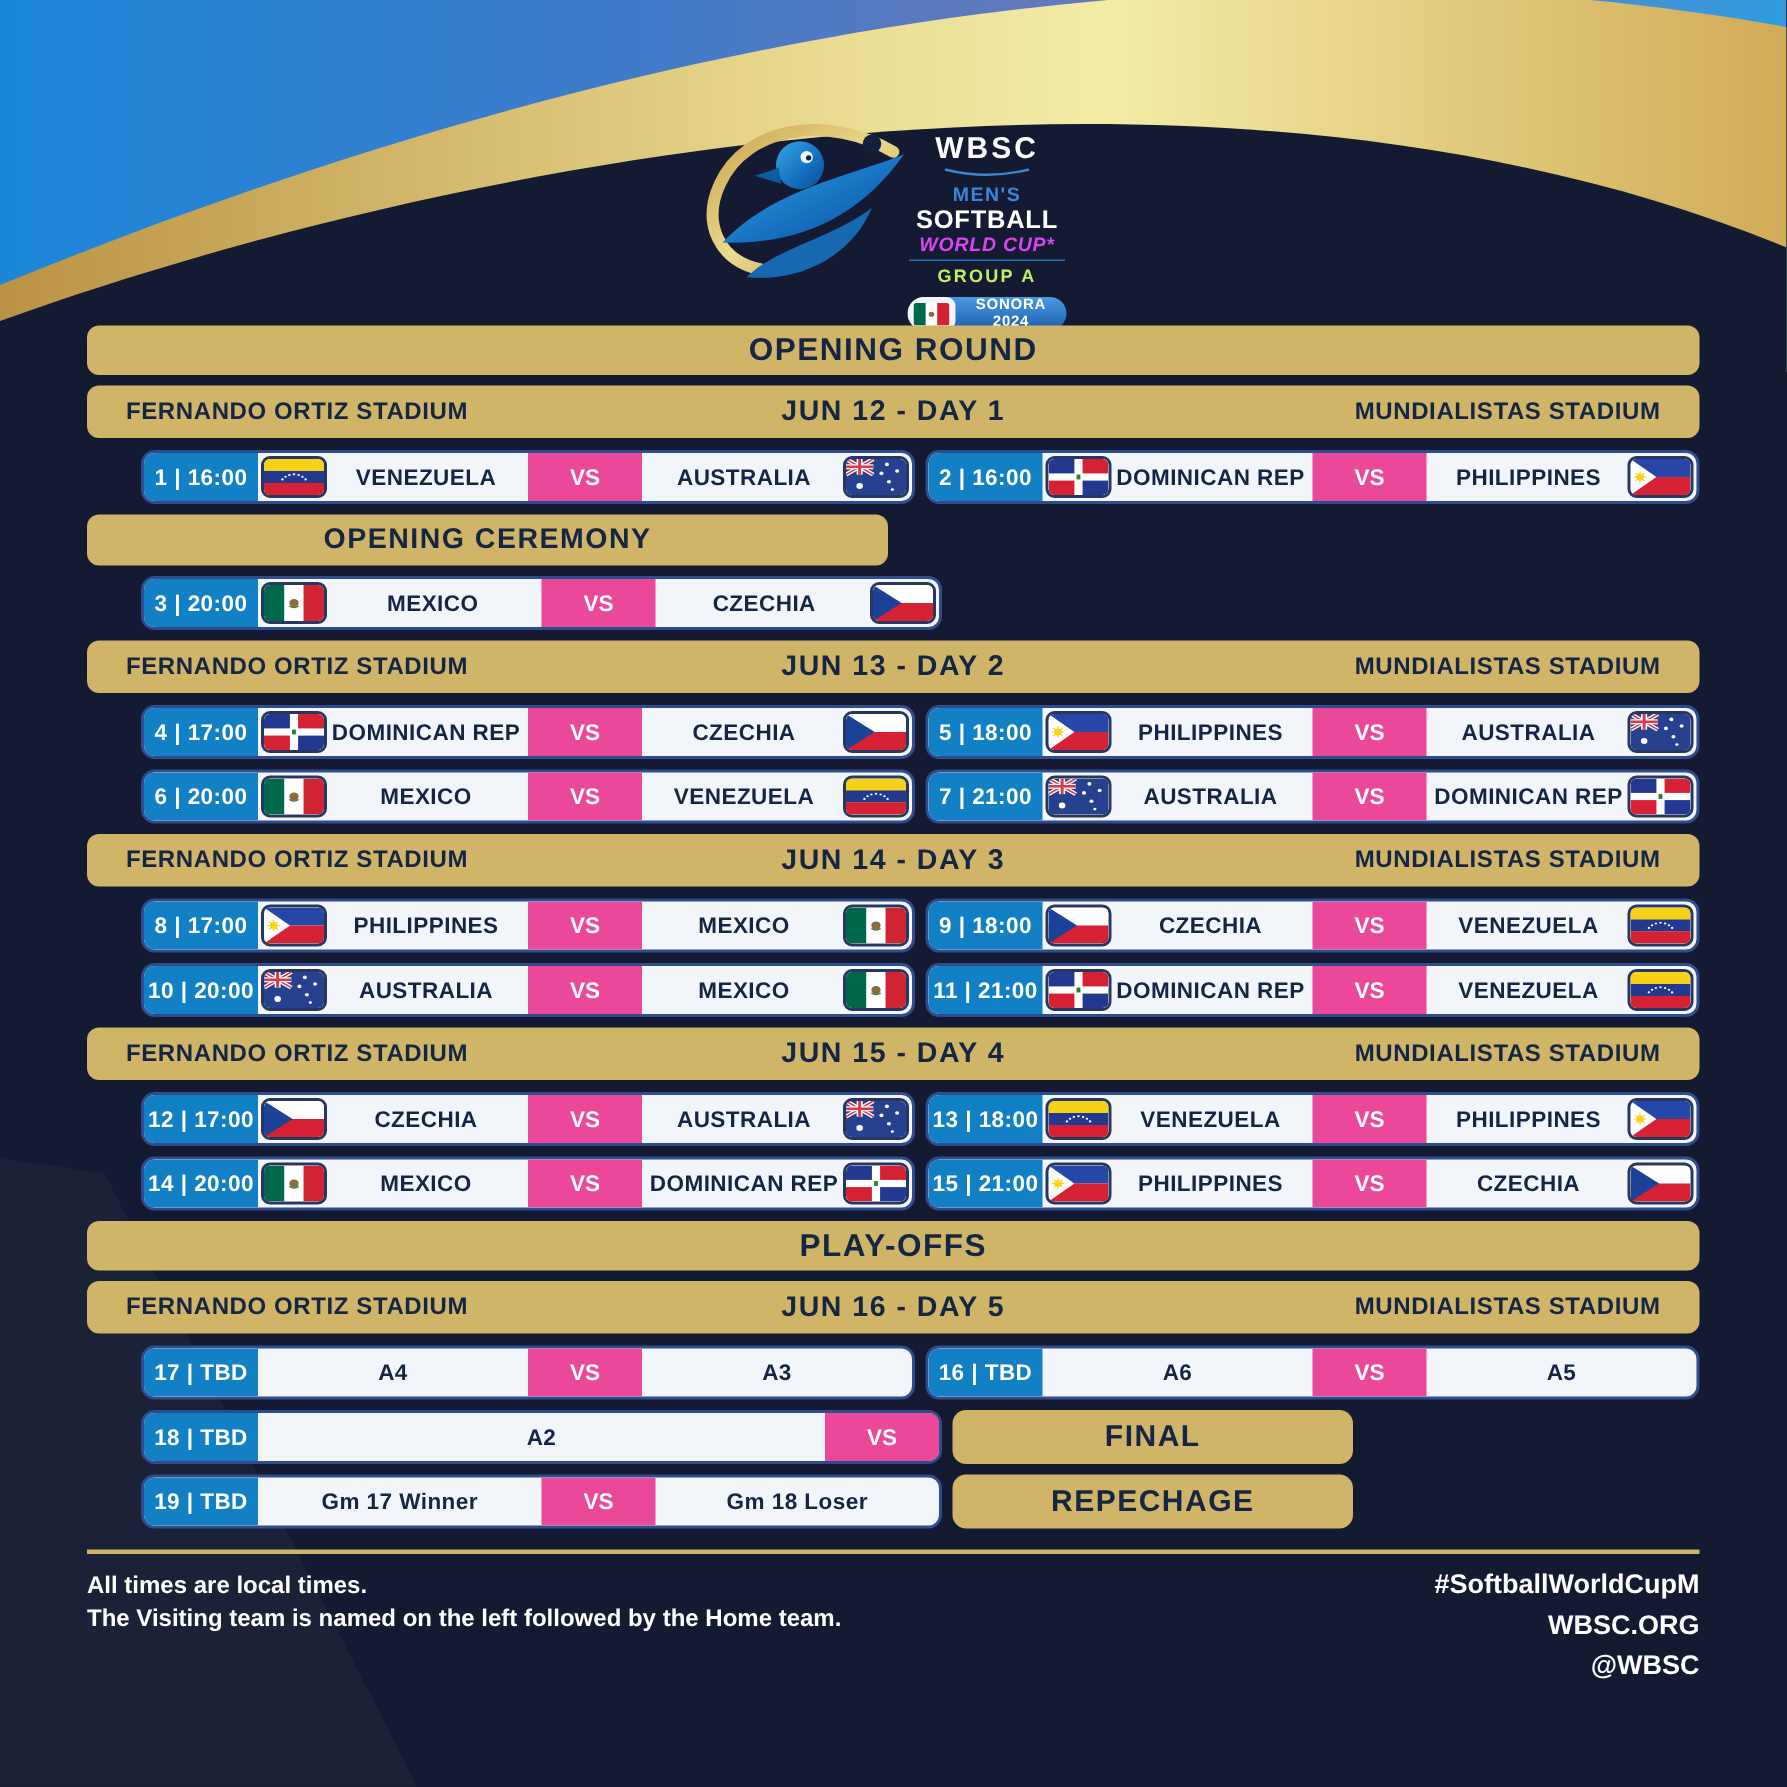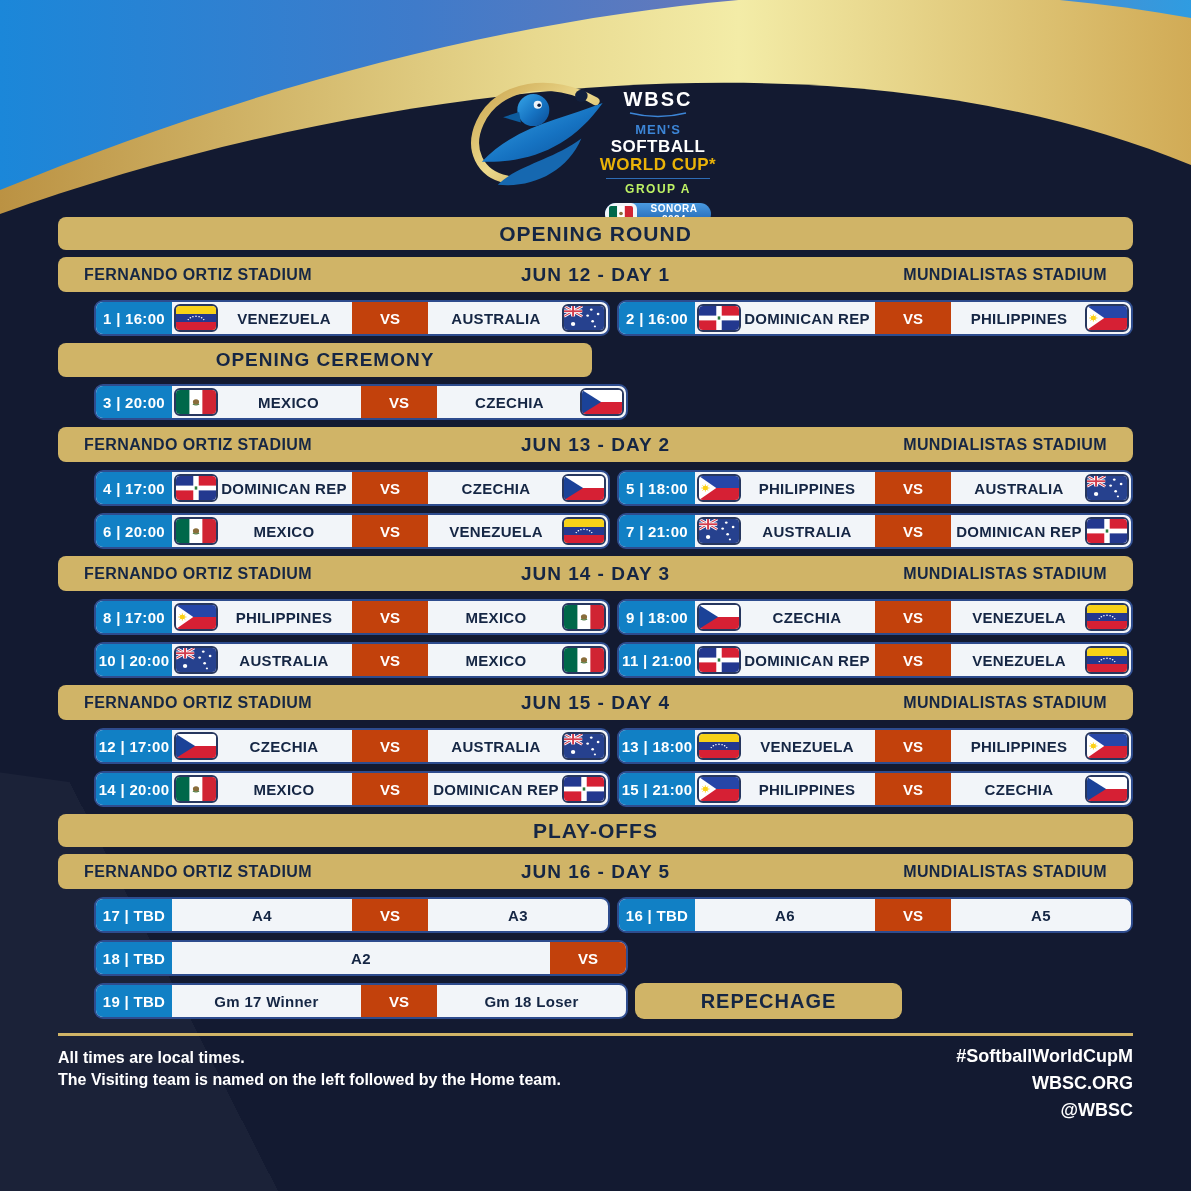--- a/index.html
+++ b/index.html
@@ -15,21 +15,21 @@
       background:linear-gradient(55deg, rgba(255,255,255,0.035) 0 42%, transparent 42%);
       transform:rotate(8deg);pointer-events:none;}
   
   .logo-wrap{position:absolute;top:70px;left:448px;width:340px;height:140px;}
   .eagle{position:absolute;left:0;top:4px;}
   .logo-text{position:absolute;left:150px;top:18px;width:120px;text-align:center;color:#fff;}
   .lt-org{font-size:20px;font-weight:bold;letter-spacing:2px;}
   .lt-arc{display:block;margin:1px auto 2px auto;}
   .lt-mens{font-size:13px;font-weight:bold;color:#3c85d6;letter-spacing:1px;margin-top:3px;}
   .lt-sb{font-size:17px;font-weight:bold;letter-spacing:.5px;line-height:1.05;margin-top:1px;}
-  .lt-wc{font-size:17px;font-weight:bold;color:#eab308;letter-spacing:.5px;line-height:1.05;}
+  .lt-wc{font-size:13px;font-weight:bold;color:#d946ef;letter-spacing:.5px;line-height:1.05;font-style:italic;}
   .lt-line{height:1px;background:#2d6cb5;width:104px;margin:4px auto 3px auto;}
   .lt-group{font-size:12px;font-weight:bold;color:#bef264;letter-spacing:1.5px;}
   .lt-pill{margin:7px auto 0 auto;width:106px;height:22px;border-radius:11px;overflow:hidden;
            display:flex;align-items:center;background:linear-gradient(180deg,#4a9ae0,#1c5fae);}
   .lt-pill .flagbox{width:32px;height:22px;background:#f2f5f9;border-radius:0 6px 6px 0;
            display:flex;align-items:center;justify-content:center;flex:none;}
   .lt-pill .flagbox svg{width:24px;height:15px;border-radius:2px;}
   .lt-pill .venue{flex:1;text-align:center;font-size:10px;font-weight:bold;letter-spacing:.5px;color:#fff;}
   
   .content{position:absolute;left:58px;top:217px;width:1075px;}
@@ -41,21 +41,21 @@
   .dayhdr{height:35px;background:#d0b467;border-radius:8px;margin-bottom:8px;position:relative;
           display:flex;align-items:center;color:#152644;font-weight:bold;}
   .dayhdr .dleft{position:absolute;left:26px;font-size:16px;letter-spacing:.4px;}
   .dayhdr .dright{position:absolute;right:26px;font-size:16px;letter-spacing:.4px;}
   .dayhdr .dcenter{width:100%;text-align:center;font-size:19px;letter-spacing:1px;}
   .pair{display:flex;gap:7px;margin-bottom:7px;margin-left:36px;}
   .grow{width:534px;height:36px;box-sizing:border-box;border:2px solid #2e4c8e;border-radius:9px;
         overflow:hidden;display:flex;background:#f2f5f9;}
   .time{width:76px;flex:none;background:#1180c5;color:#fff;font-size:15px;font-weight:bold;
         display:flex;align-items:center;justify-content:center;letter-spacing:.3px;}
-  .vs{width:76px;flex:none;background:#c2410c;color:#fff;font-size:15px;font-weight:bold;
+  .vs{width:76px;flex:none;background:#ec4899;color:#fff;font-size:15px;font-weight:bold;
       display:flex;align-items:center;justify-content:center;}
   .cell{flex:1;display:flex;align-items:center;padding:0 2px;min-width:0;}
   .tname{flex:1;text-align:center;color:#152644;font-size:15px;font-weight:bold;letter-spacing:.3px;}
   .flag{width:44px;height:28px;box-sizing:border-box;border:2px solid #27375f;border-radius:6px;
         overflow:hidden;flex:none;background:#fff;}
   .flag svg{display:block;width:100%;height:100%;}
   .gold-btn{width:267px;height:36px;background:#d0b467;border-radius:9px;
             display:flex;align-items:center;justify-content:center;
             color:#152644;font-size:20px;font-weight:bold;letter-spacing:1px;}
   .divider{height:3px;background:#d0b467;margin-top:14px;}
@@ -737,20 +737,21 @@
   </div>
 
   <div class="pair">
     <div class="grow">
       <div class="time">18 | TBD</div>
       <div class="cell">
           <span class="tname">A2</span>
         </div>
       <div class="vs">VS</div>
     </div>
+    <div class="gold-btn">FINAL</div>
   </div>
 
   <div class="pair">
     <div class="grow">
       <div class="time">19 | TBD</div>
       <div class="cell">
           <span class="tname">Gm 17 Winner</span>
         </div>
       <div class="vs">VS</div>
       <div class="cell">

